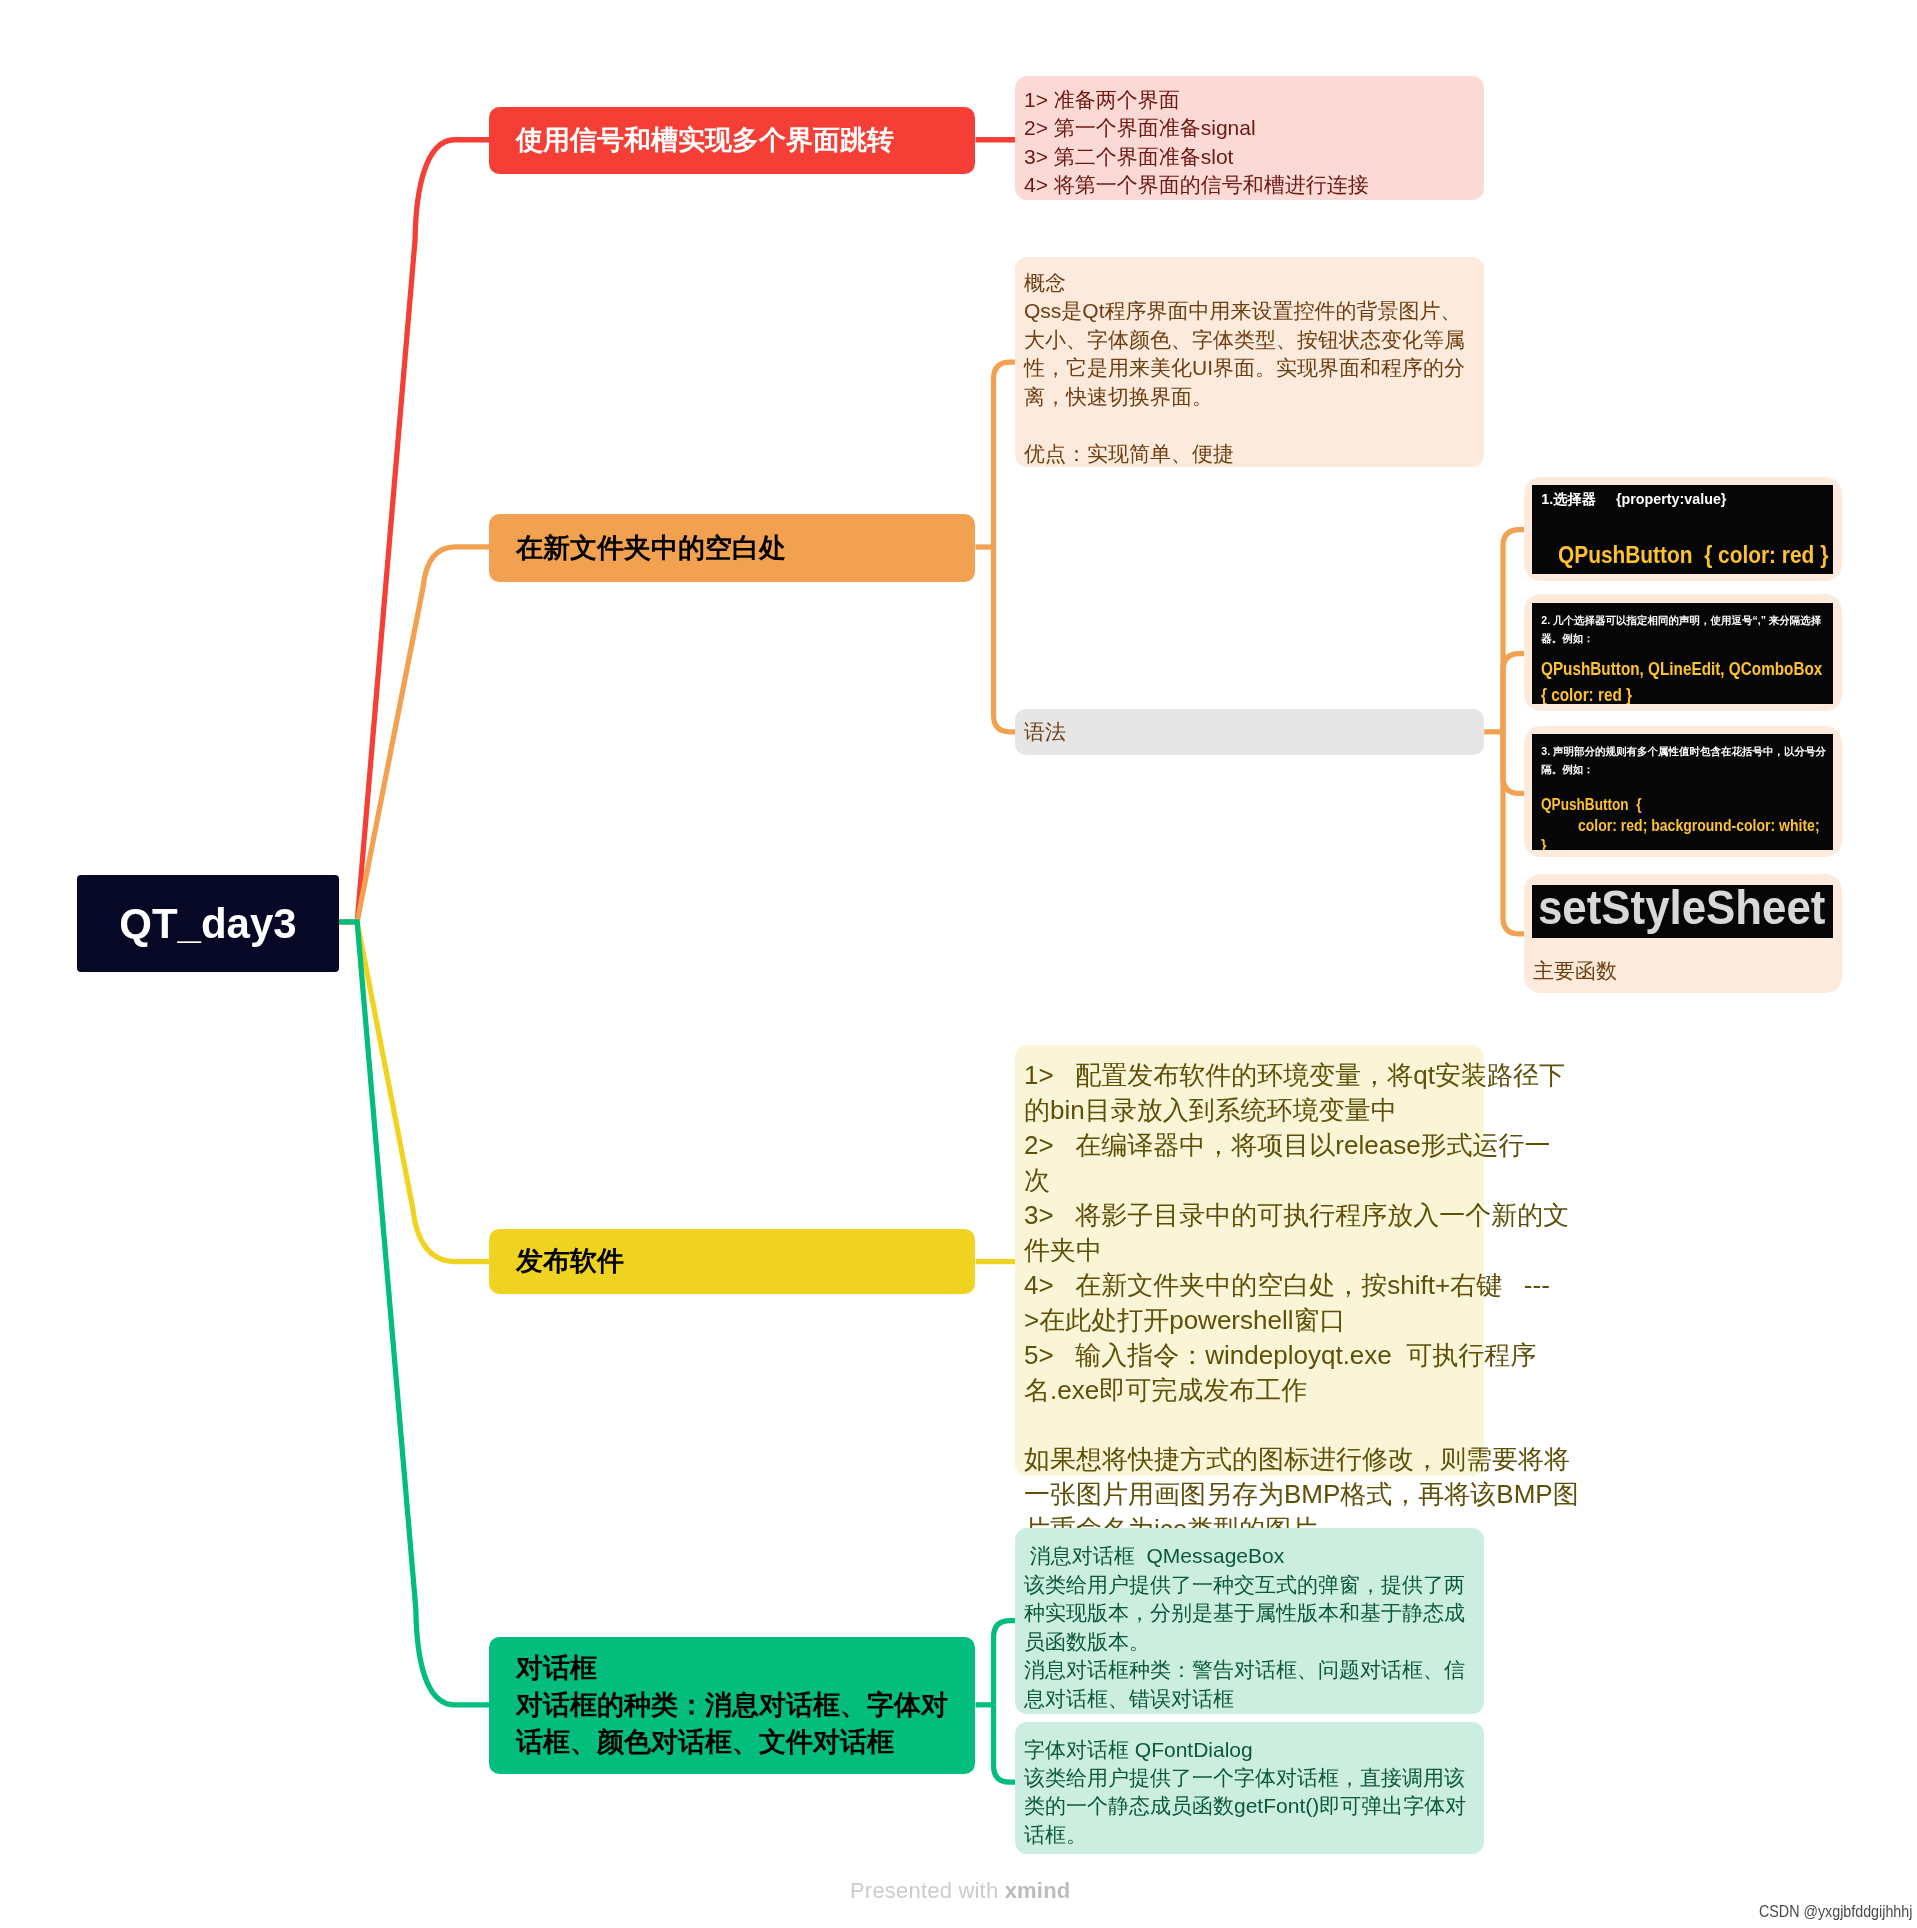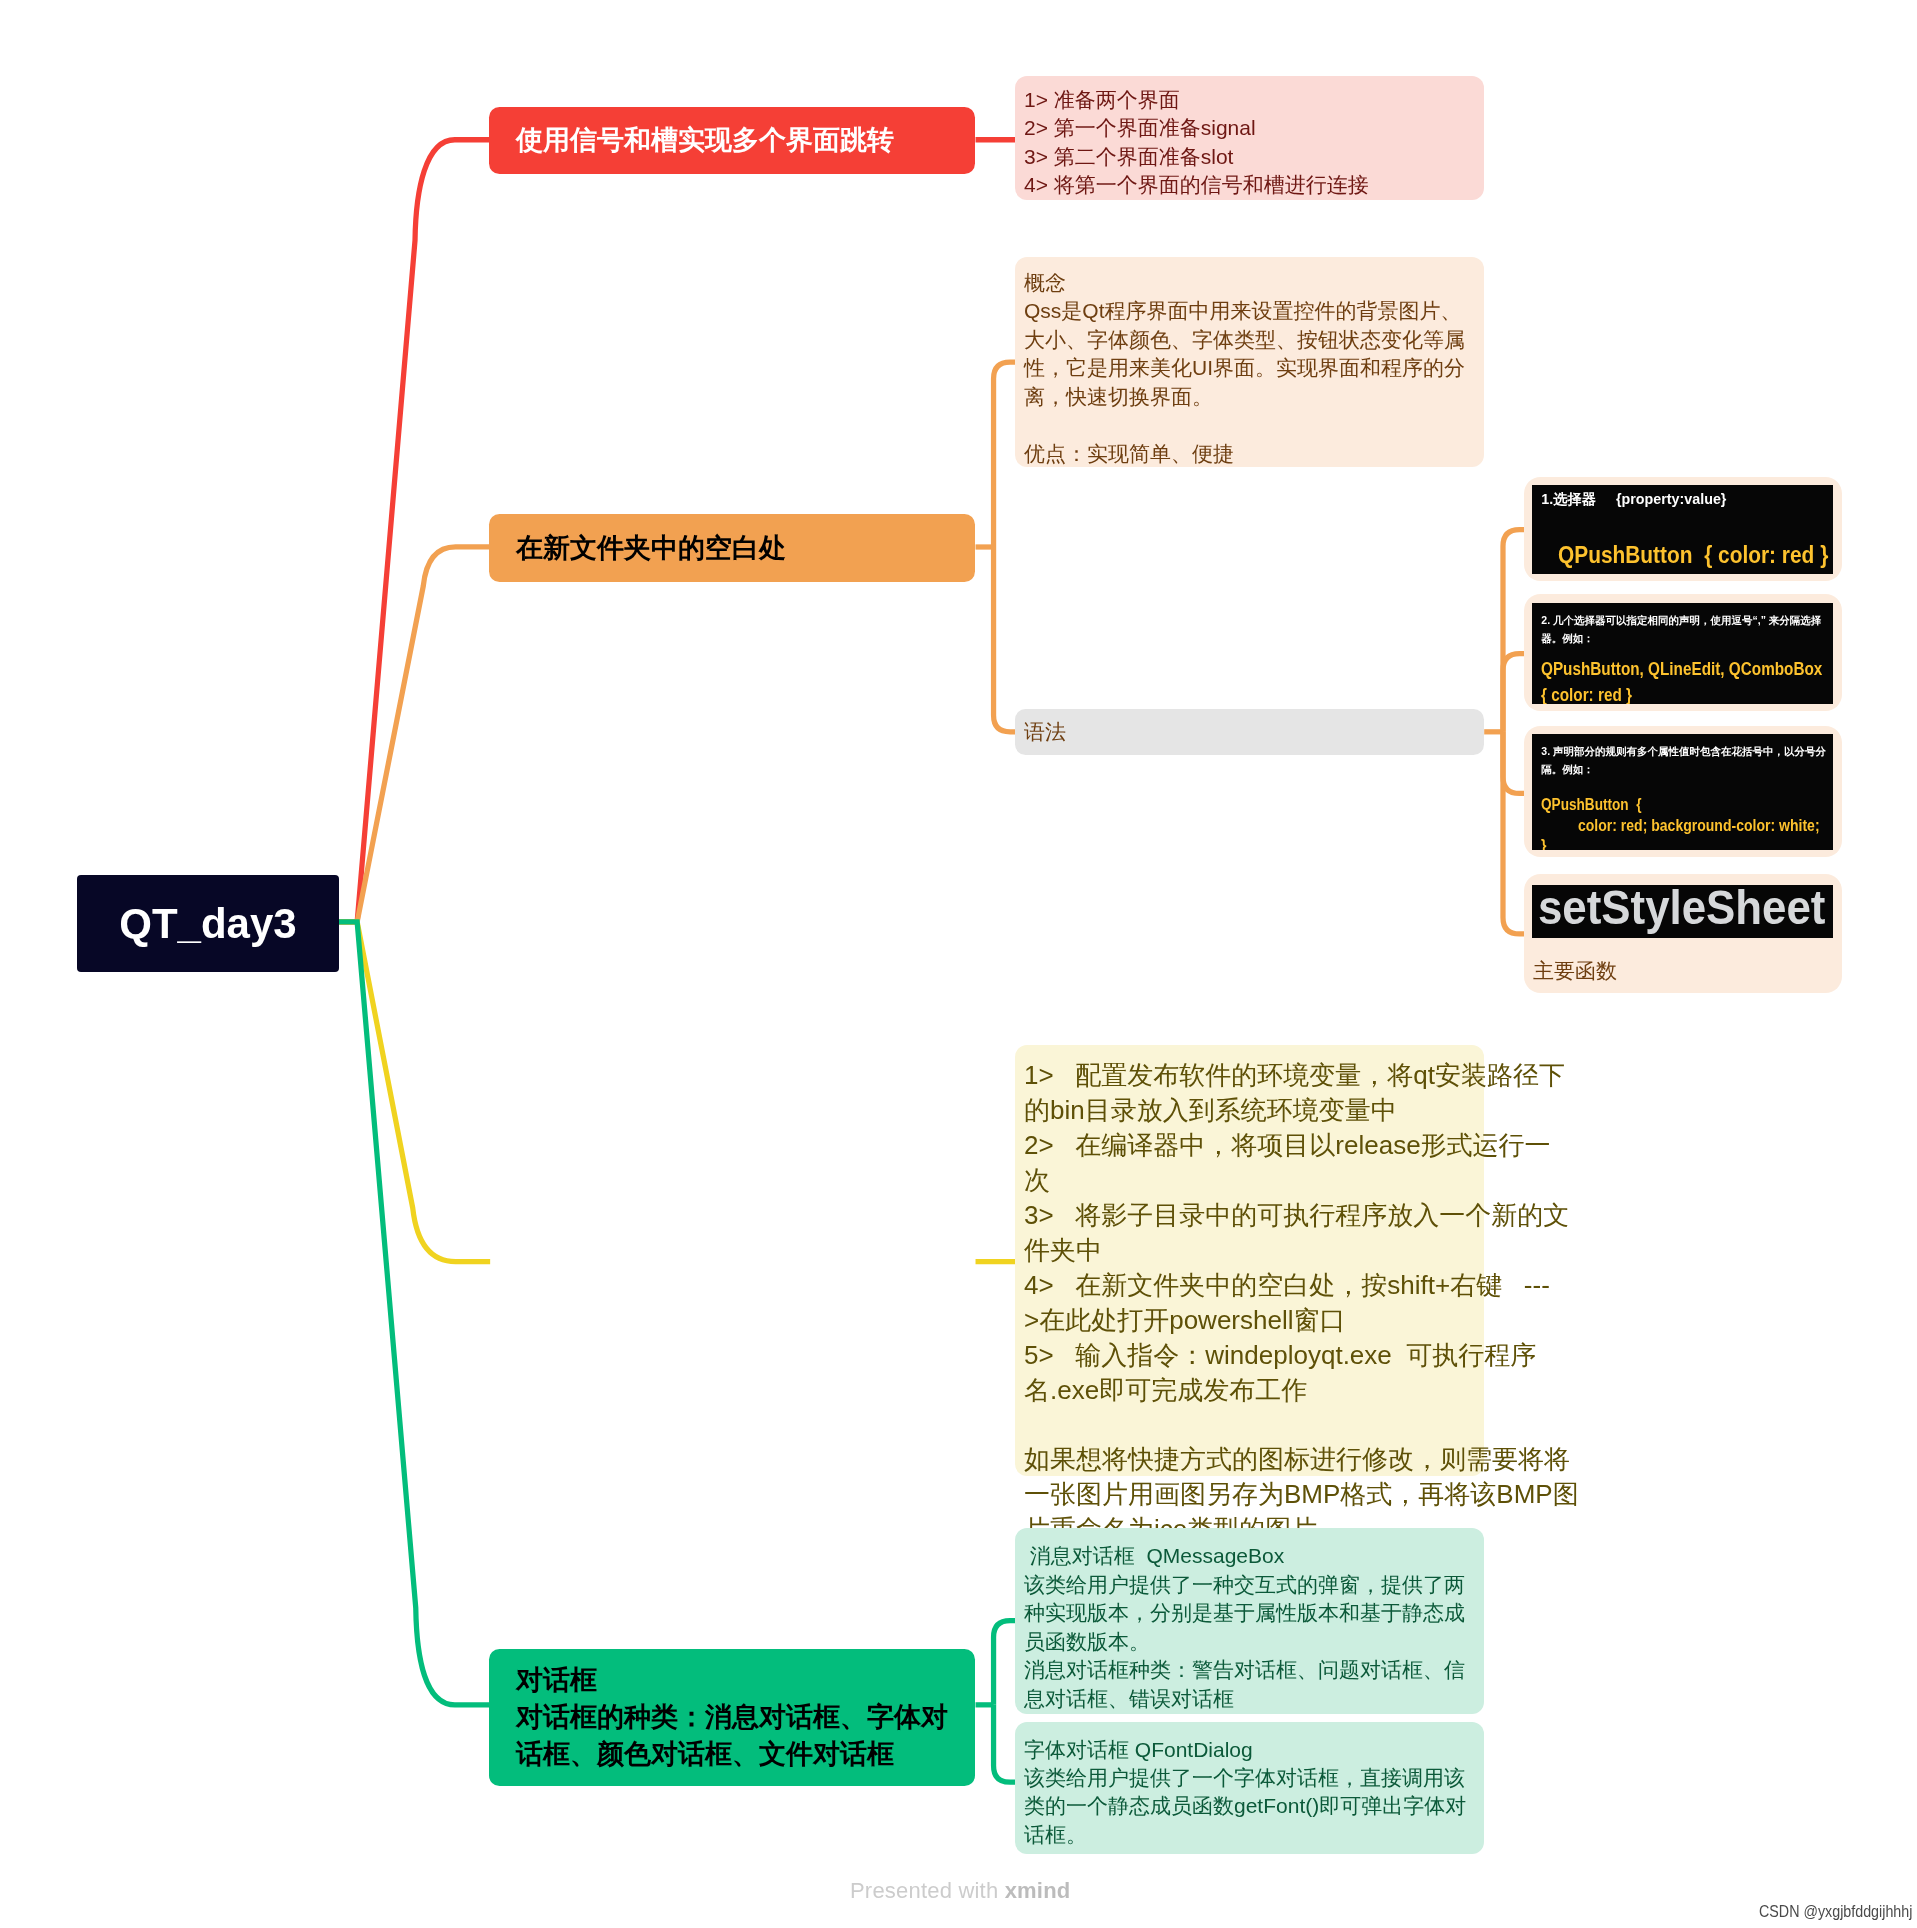--- a/index.html
+++ b/index.html
@@ -90,38 +90,41 @@
 大小、字体颜色、字体类型、按钮状态变化等属
 性，它是用来美化UI界面。实现界面和程序的分
 离，快速切换界面。
 
 优点：实现简单、便捷</div>
 </div>
 <div class="node plain" id="note-qss-syntax" style="left:1015px;top:709px;width:469px;height:46px;background:#e5e5e5;padding:0 9px;">
   <span class="label" style="color:#6E3E10">语法</span>
 </div>
 
+<div class="node main-topic" id="topic-publish" style="top:1229px;height:65px;background:#F0D320;">
+  <span class="label" style="color:#000000">发布软件</span>
+</div>
 <div class="node note" id="note-publish-steps" style="left:1015px;top:1045px;width:469px;height:431px;background:#FAF5D7;padding:12.8px 9px;">
   <div class="body" style="color:#5E5007;font-size:26px;line-height:1.345;">1&gt;   配置发布软件的环境变量，将qt安装路径下
 的bin目录放入到系统环境变量中
 2&gt;   在编译器中，将项目以release形式运行一
 次
 3&gt;   将影子目录中的可执行程序放入一个新的文
 件夹中
 4&gt;   在新文件夹中的空白处，按shift+右键   ---
 &gt;在此处打开powershell窗口
 5&gt;   输入指令：windeployqt.exe  可执行程序
 名.exe即可完成发布工作
 
 如果想将快捷方式的图标进行修改，则需要将将
 一张图片用画图另存为BMP格式，再将该BMP图
 片重命名为ico类型的图片。</div>
 </div>
 
-<div class="node main-topic" id="topic-dialog" style="top:1637px;height:137px;background:#03BD7C;margin-top:12px;">
+<div class="node main-topic" id="topic-dialog" style="top:1637px;height:137px;background:#03BD7C;">
   <span class="label" style="color:#000000">对话框
 对话框的种类：消息对话框、字体对话框、颜色对话框、文件对话框</span>
 </div>
 <div class="node note" id="note-messagebox" style="left:1015px;top:1528px;width:469px;height:186px;background:#CCEEE0;padding:14.3px 9px;">
   <div class="body" style="color:#0B5939"> 消息对话框  QMessageBox
 该类给用户提供了一种交互式的弹窗，提供了两
 种实现版本，分别是基于属性版本和基于静态成
 员函数版本。
 消息对话框种类：警告对话框、问题对话框、信
 息对话框、错误对话框</div>

